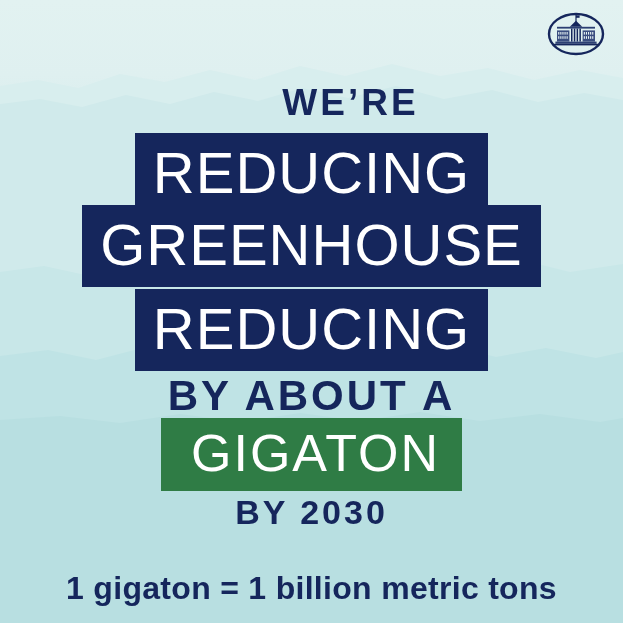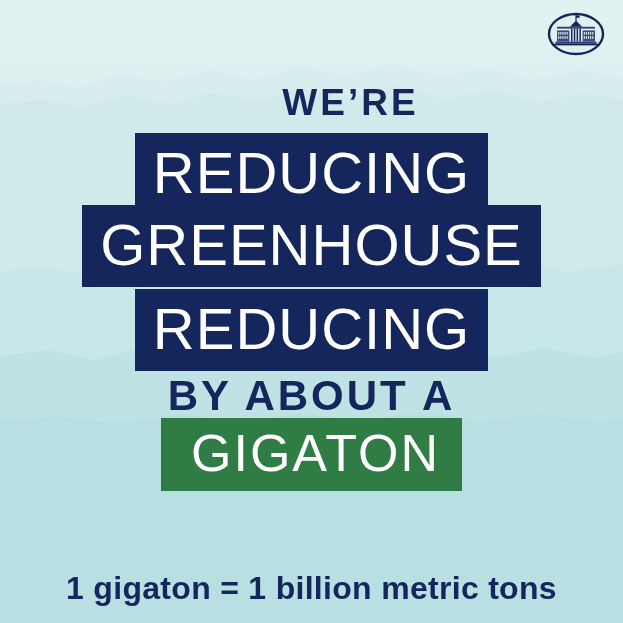--- a/index.html
+++ b/index.html
@@ -171,17 +171,18 @@
     <div class="boxwrap" id="l-emis">
       <span class="box navy">REDUCING</span>
     </div>
 
     <div class="line plain" id="l-about">BY ABOUT A</div>
 
     <div class="boxwrap" id="l-giga">
       <span class="box green">GIGATON</span>
     </div>
 
+    <div class="line plain" id="l-2030">BY 2030</div>
 
     <div class="line" id="l-note">1 gigaton = 1 billion metric tons</div>
 
   </div>
 </div>
 
 </body></html>

